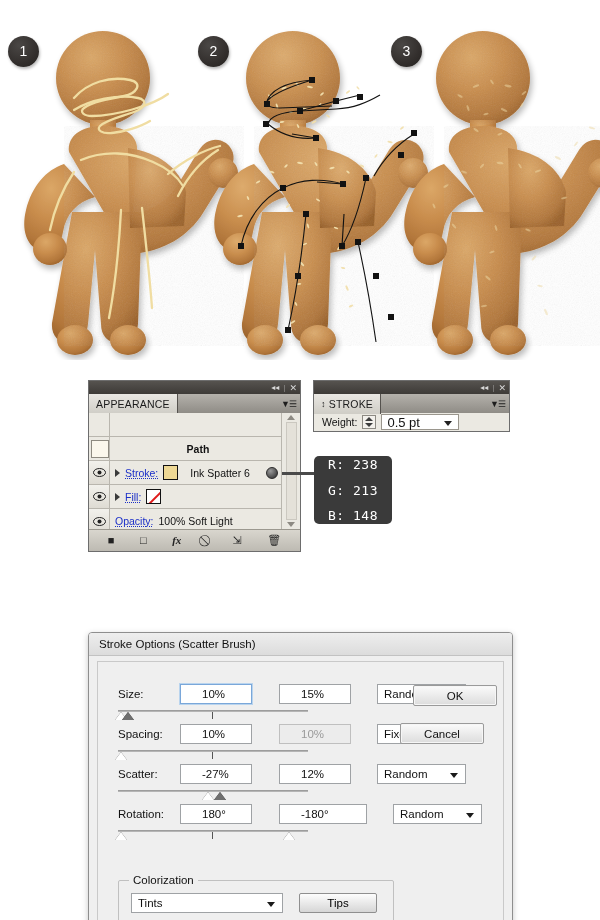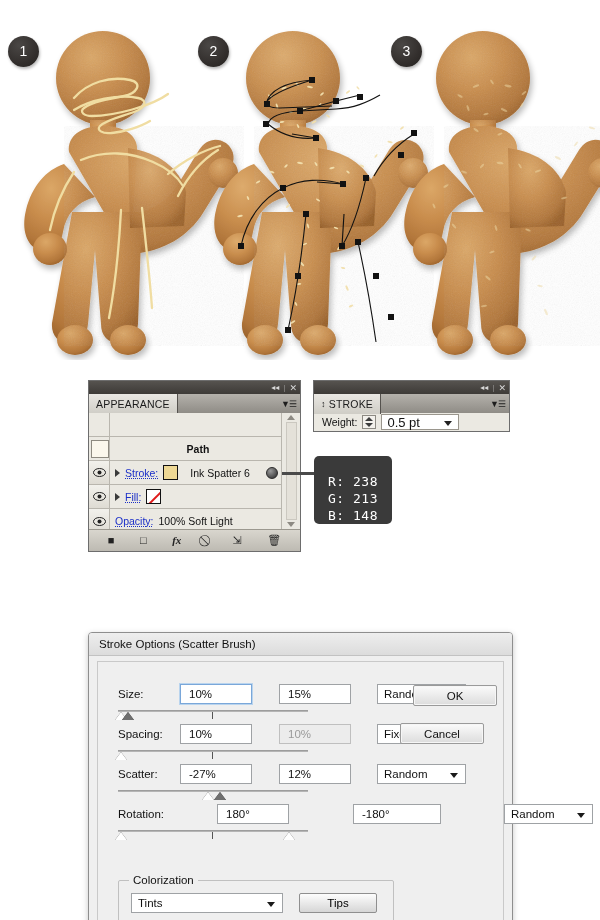--- a/index.html
+++ b/index.html
@@ -111,21 +111,21 @@
   .stroke-field:after {
     content:""; position:absolute; right:6px; top:6px;
     width:0;height:0;border-left:4.5px solid transparent;border-right:4.5px solid transparent;border-top:5px solid #222;
   }
 
   
   #rgb-tip {
     position:absolute; left:314px; top:456px; width:78px; height:68px;
     background:#3a3a3a; border-radius:5px; color:#fff;
     font-family:"DejaVu Sans Mono", monospace; font-size:13px;
-    display:flex; flex-direction:column; justify-content:flex-end; align-items:center;
+    display:flex; flex-direction:column; justify-content:space-between; align-items:center;
     line-height:17px; letter-spacing:0.5px;
   }
   #rgb-leader { position:absolute; left:282px; top:472px; width:36px; height:3px; background:#4a4a4a; }
 
   
   #dialog {
     position:absolute; left:88px; top:590px; width:425px; height:300px;
     background:#efefef; border:1px solid #8e8e8e; border-radius:4px;
     box-shadow:0 2px 6px rgba(0,0,0,0.22);
     font-family:"Liberation Sans", sans-serif;
@@ -138,21 +138,21 @@
     font-size:11.5px; color:#111;
   }
   .dlg-inner {
     position:absolute; left:8px; top:28px; right:8px; bottom:8px;
     border:1px solid #c9c9c9; background:#efefef;
   }
   .row { position:absolute; display:flex; align-items:center; }
   .f-label { font-size:11.5px; color:#111; text-align:left; }
   .f-input {
     height:20px; background:#fff; border:1px solid #9fa2a5;
-    font-size:11.5px; color:#111; display:flex; align-items:center; padding-left:8px;
+    font-size:11.5px; color:#111; display:flex; align-items:center; padding-left:21px;
   }
   .f-input.focused { border:1px solid #7aa7d9; outline:1px solid #b9d4ee; }
   .f-input.disabled { background:#ececec; color:#9a9a9a; border:1px solid #bfbfbf; }
   .f-select {
     height:20px; background:#fff; border:1px solid #9fa2a5;
     font-size:11.5px; color:#111; display:flex; align-items:center;
     padding-left:6px; position:relative;
   }
   .f-select:after {
     content:""; position:absolute; right:7px; top:8px;
@@ -601,21 +601,21 @@
       <span class="f-input" style="width:72px;">-27%</span>
       <span class="f-input" style="width:72px;margin-left:27px;">12%</span>
       <span class="f-select" style="width:89px;margin-left:26px;">Random</span>
     </div>
     <div class="slider" style="left:20px; top:128px; width:190px;">
       <span class="sl-track"></span>
       <span class="sl-thumb" style="left:84px;"></span>
       <span class="sl-thumb dark" style="left:96px;"></span>
     </div>
 
-    <div class="row" style="left:20px; top:142px;gap:37px;">
+    <div class="row" style="left:20px; top:142px;">
       <span class="f-label" style="width:62px;">Rotation:</span>
       <span class="f-input" style="width:72px;">180°</span>
       <span class="f-input" style="width:88px;margin-left:27px;">-180°</span>
       <span class="f-select" style="width:89px;margin-left:26px;">Random</span>
     </div>
     <div class="slider" style="left:20px; top:168px; width:190px;">
       <span class="sl-track"></span>
       <span class="sl-tick" style="left:94px;"></span>
       <span class="sl-thumb" style="left:-3px;"></span>
       <span class="sl-thumb" style="left:165px;"></span>

